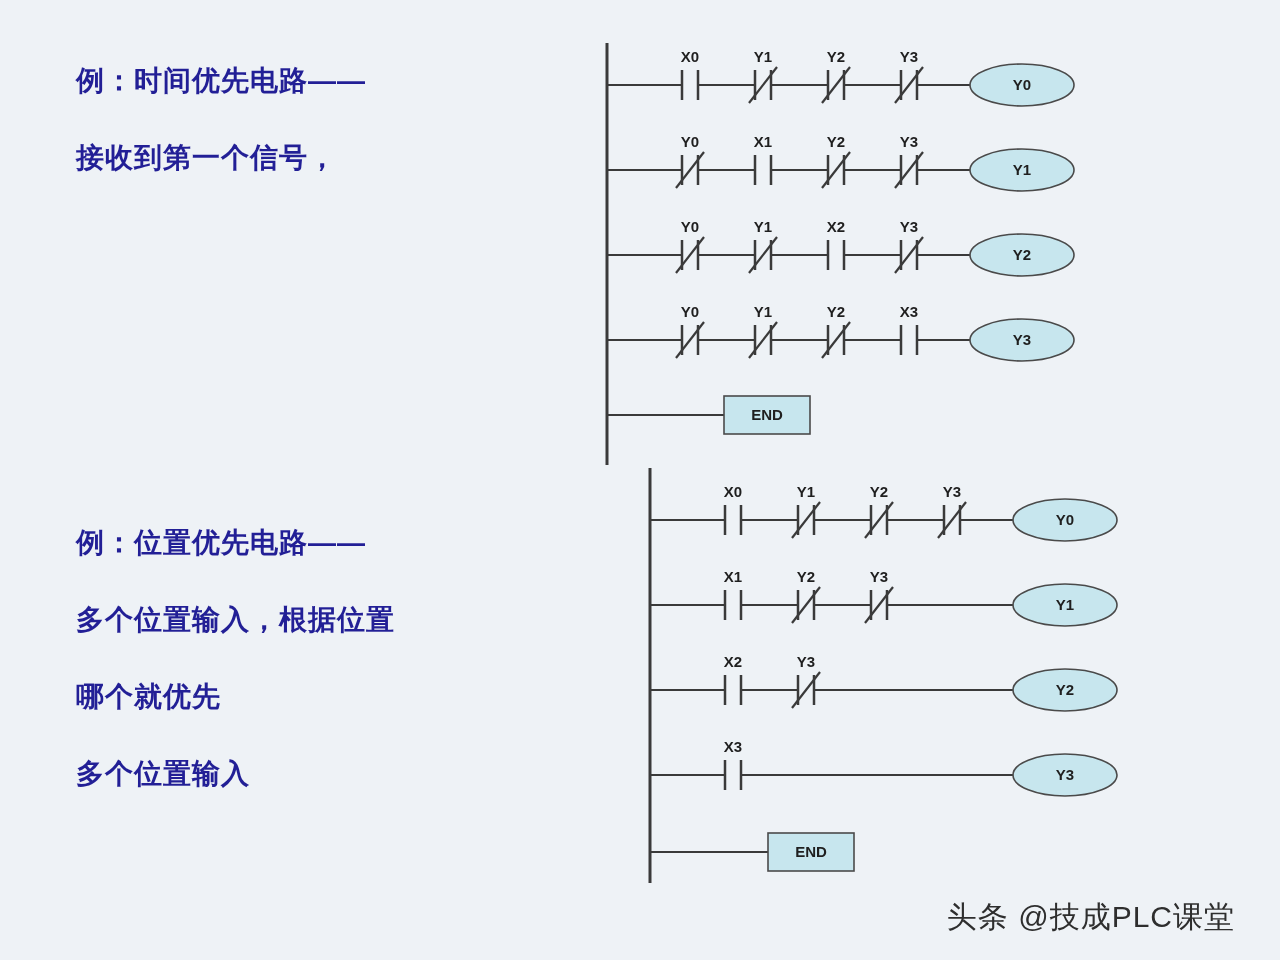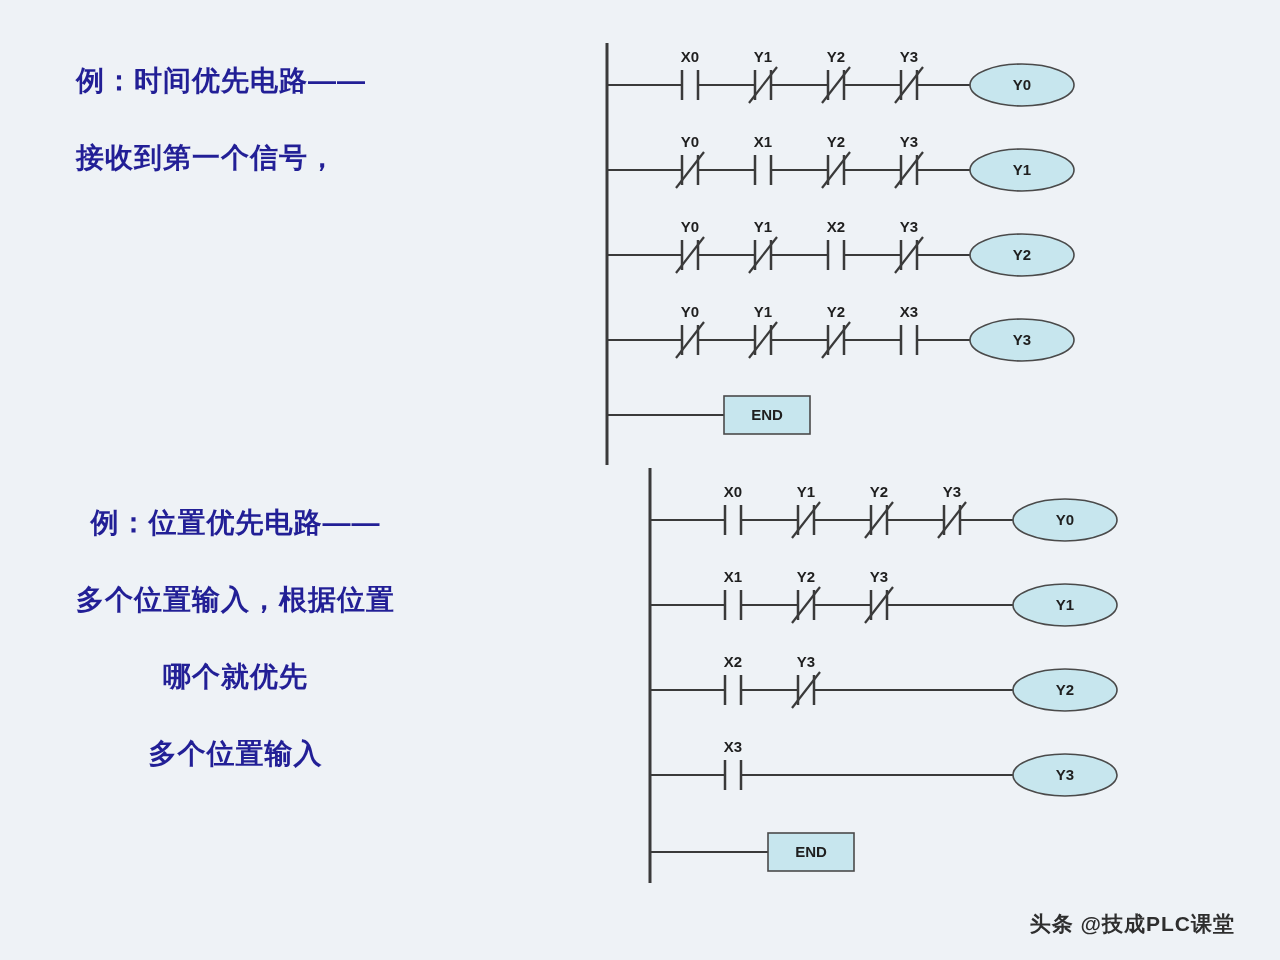--- a/index.html
+++ b/index.html
@@ -23,39 +23,39 @@
     line-height:77px;
     white-space:nowrap;
   }
   .ladder{position:absolute;}
   #ladder-0{left:590px;top:35px;}
   #ladder-1{left:635px;top:460px;}
   .watermark{
     position:absolute;
     right:45px;
     bottom:22px;
-    font-size:21px;
-    font-weight:700;
+    font-size:30px;
+    font-weight:400;
     color:var(--watermark-color,#2e2e2e);
     letter-spacing:1px;
     white-space:nowrap;
     text-align:right;
   }
 </style>
 </head>
 <body>
 
 <div class="slide">
 
   <div class="note" style="left:76px;top:42px;">
     <div class="note-line">例：时间优先电路——</div>
     <div class="note-line">接收到第一个信号，</div>
   </div>
 
-  <div class="note" style="left:76px;top:484px;text-align:center;">
+  <div class="note" style="left:76px;top:504px;">
     <div class="note-line">例：位置优先电路——</div>
     <div class="note-line">多个位置输入，根据位置</div>
     <div class="note-line">哪个就优先</div>
     <div class="note-line">多个位置输入</div>
   </div>
 
   <svg id="ladder-0" class="ladder" width="510" height="440" viewBox="0 0 510 440">
       <line x1="17" y1="8" x2="17" y2="430" stroke="#3a3a3a" stroke-width="3"></line>
       <line x1="17" y1="50" x2="92" y2="50" stroke="#3a3a3a" stroke-width="2"></line>
       <line x1="92" y1="35" x2="92" y2="65" stroke="#3a3a3a" stroke-width="2.5"></line>

